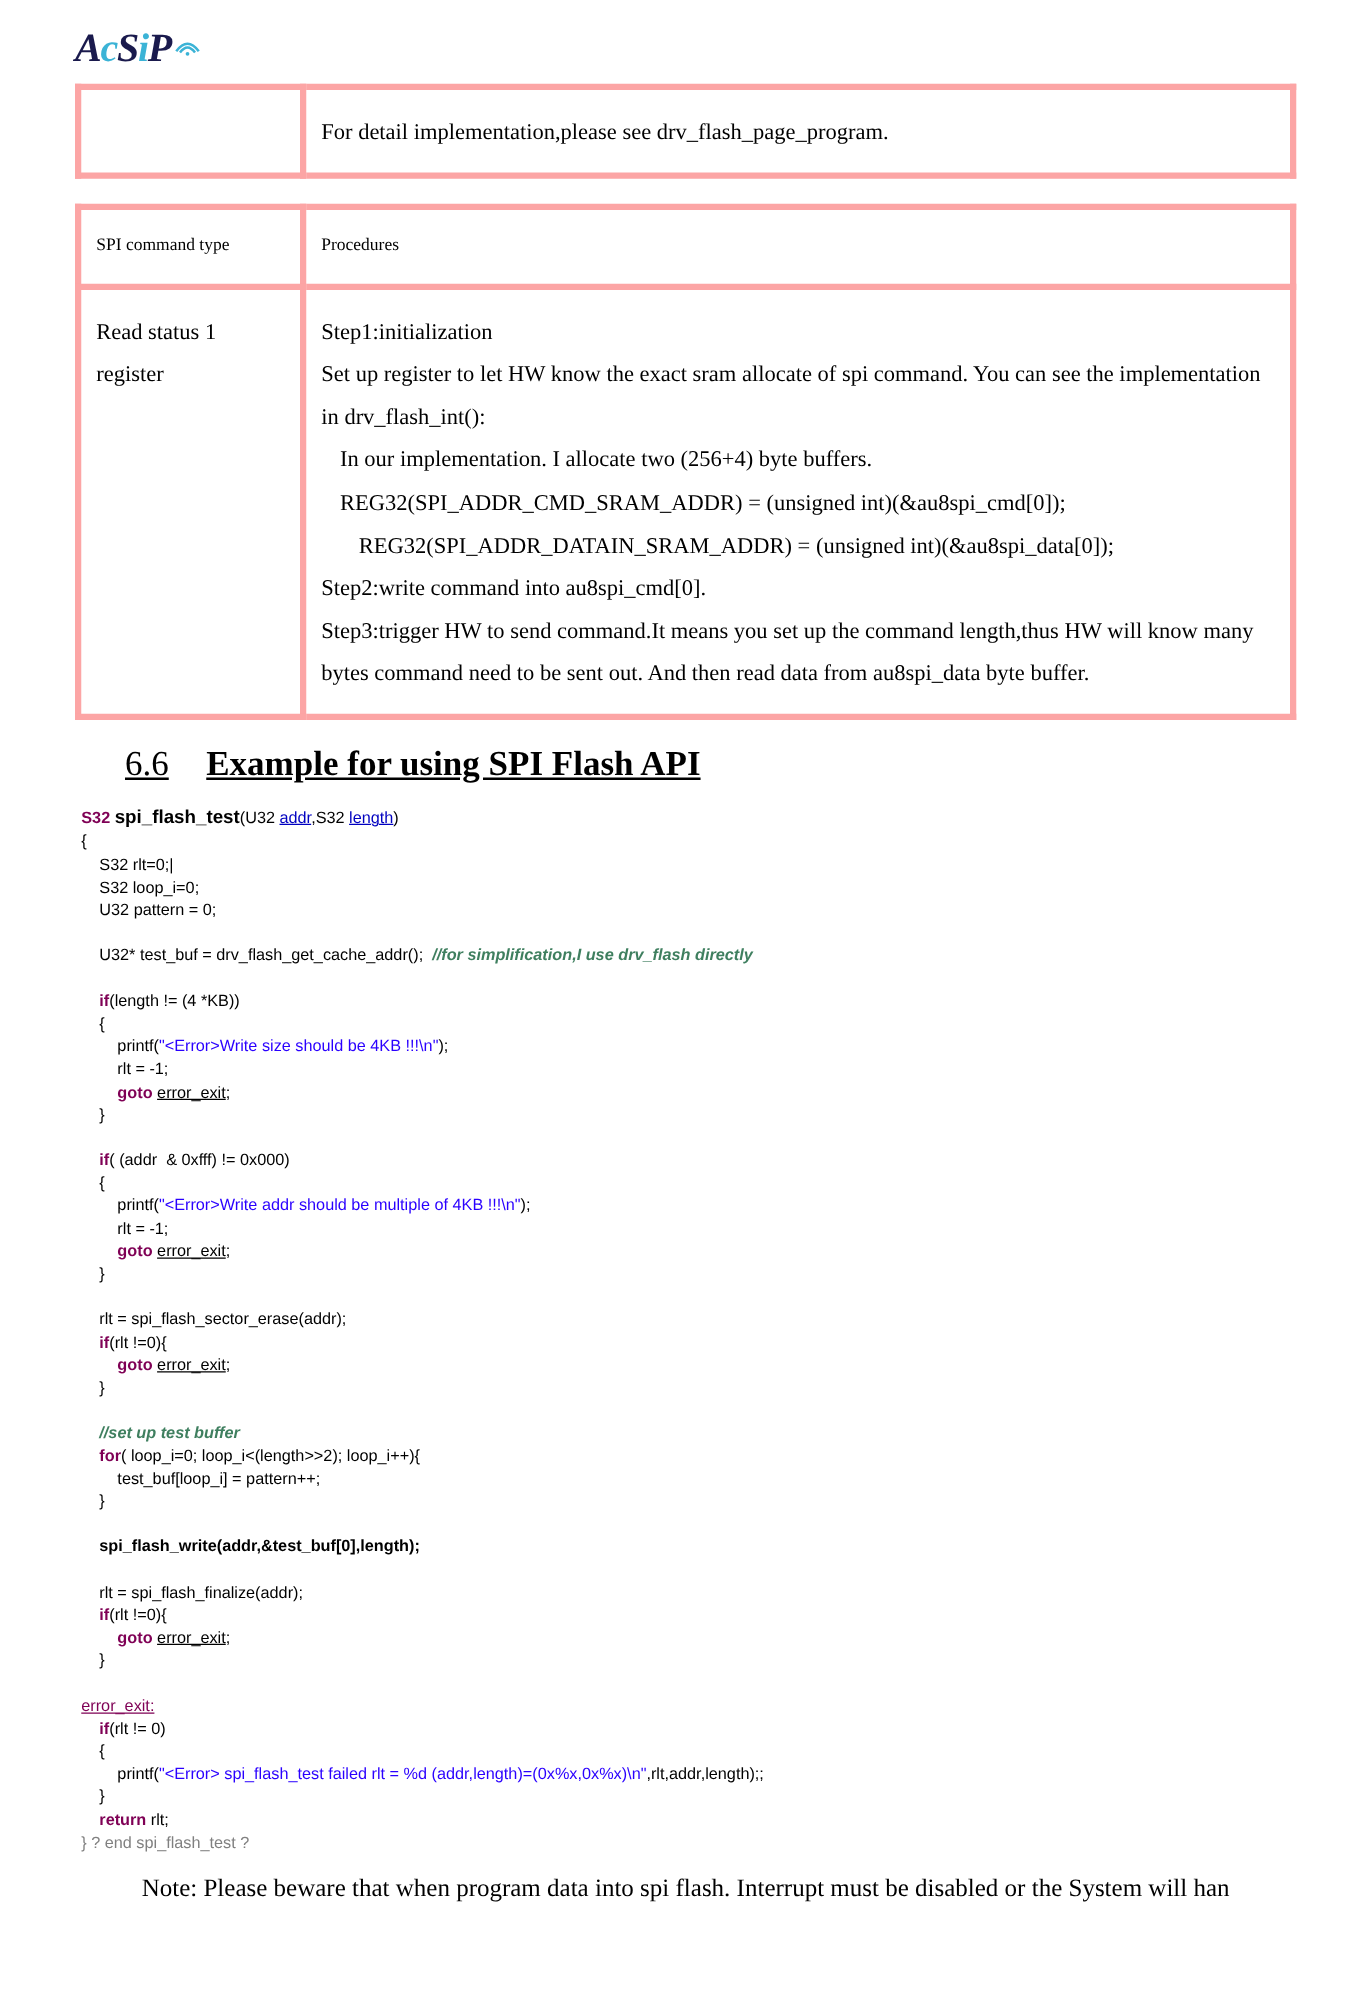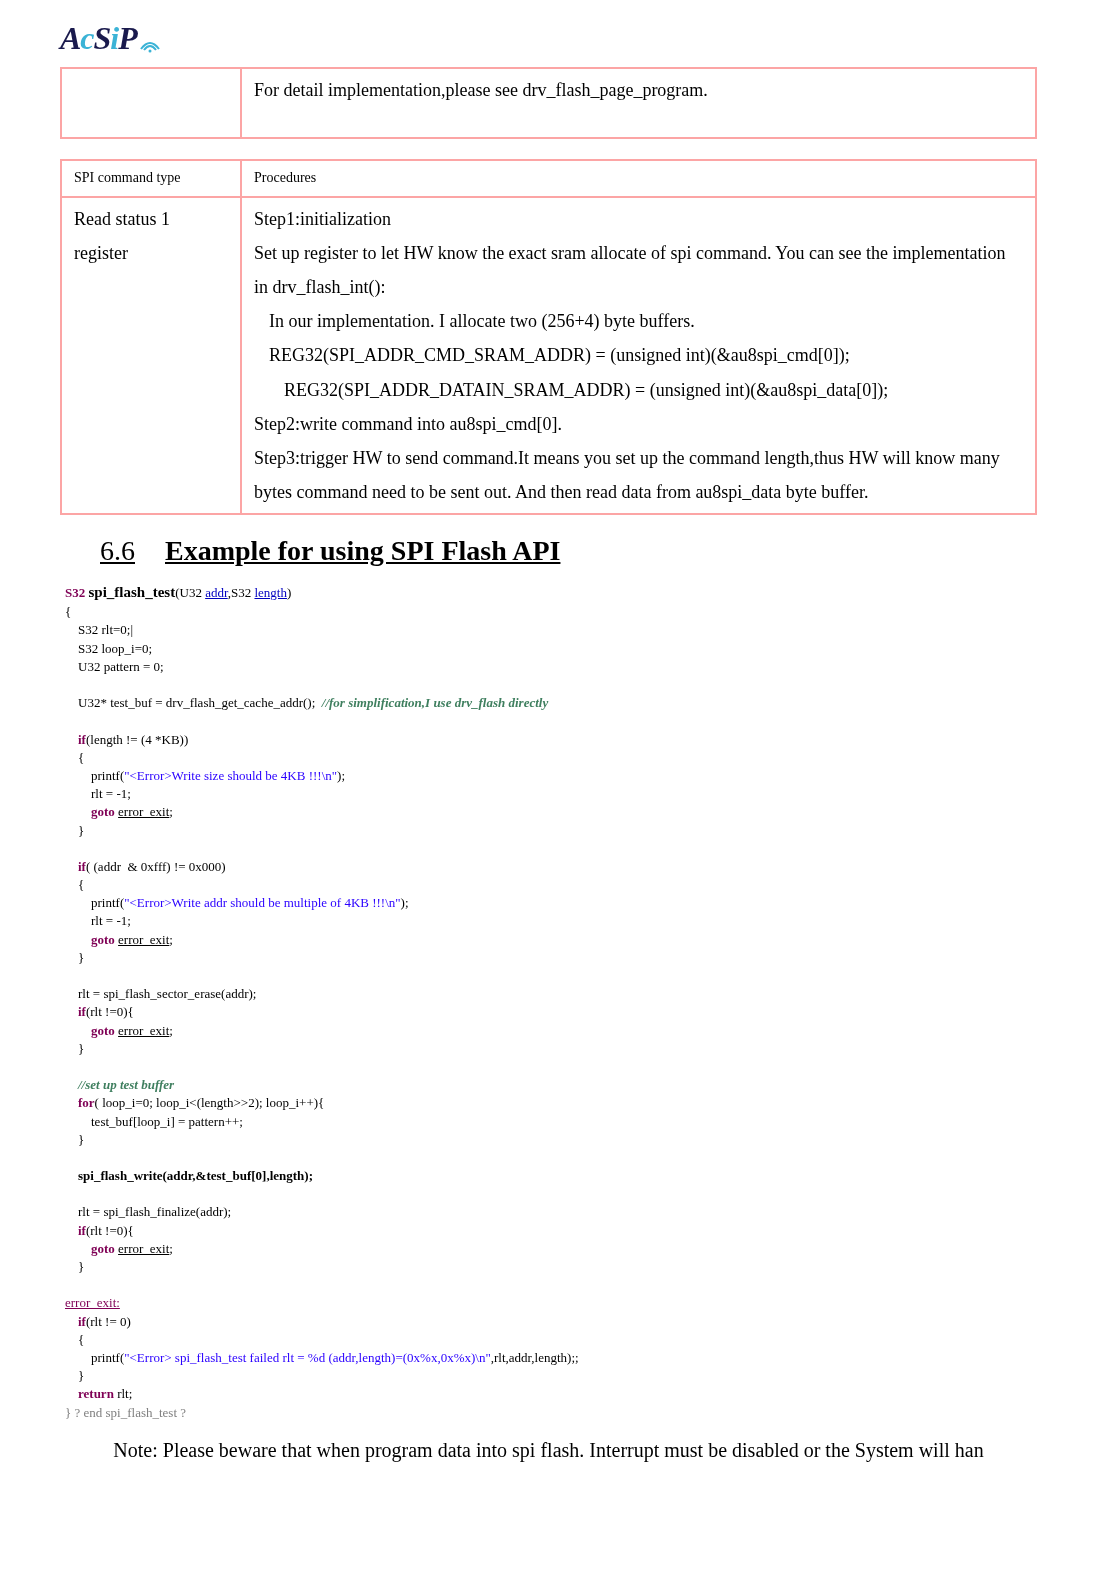--- a/index.html
+++ b/index.html
@@ -10,21 +10,21 @@
       padding: 20px 60px 40px 60px;
       color: #000;
     }
     .header {
       display: flex;
       align-items: flex-end;
       margin-bottom: 10px;
     }
     .logo {
       display: flex;
-      align-items: flex-end;
+      align-items: center;
       margin-right: 30px;
     }
     .logo-text {
       font-size: 32px;
       font-weight: bold;
       font-style: italic;
       color: #1a1a4d;
       letter-spacing: -1px;
     }
     .logo-accent {
@@ -39,22 +39,22 @@
       font-size: 42px;
       font-weight: normal;
       margin-left: 40px;
     }
     table {
       border-collapse: collapse;
       width: 100%;
       margin-bottom: 20px;
     }
     td, th {
-      border: 2px solid #fca5a5;
-      padding: 4px 12px;
+      border: 5px solid #fca5a5;
+      padding: 16px 12px;
       vertical-align: top;
       text-align: left;
       font-size: 18px;
       line-height: 1.9;
     }
     th {
       font-weight: normal;
       font-size: 14px;
     }
     .table1 td:first-child { width: 180px; }
@@ -63,21 +63,21 @@
       font-size: 28px;
       font-weight: bold;
       margin: 15px 0 15px 40px;
       text-decoration: underline;
     }
     .section-num {
       margin-right: 30px;
       font-weight: normal;
     }
     .code-block {
-      font-family: Liberation Serif, serif;
+      font-family: Liberation Sans, sans-serif;
       font-size: 13px;
       line-height: 1.4;
       white-space: pre;
       margin: 10px 0;
       padding-left: 5px;
     }
     .c-kw { color: #7f0055; font-weight: bold; }
     .c-type { color: #7f0055; font-weight: bold; }
     .c-fn { color: #000; font-weight: bold; }
     .c-text { color: #000; }

